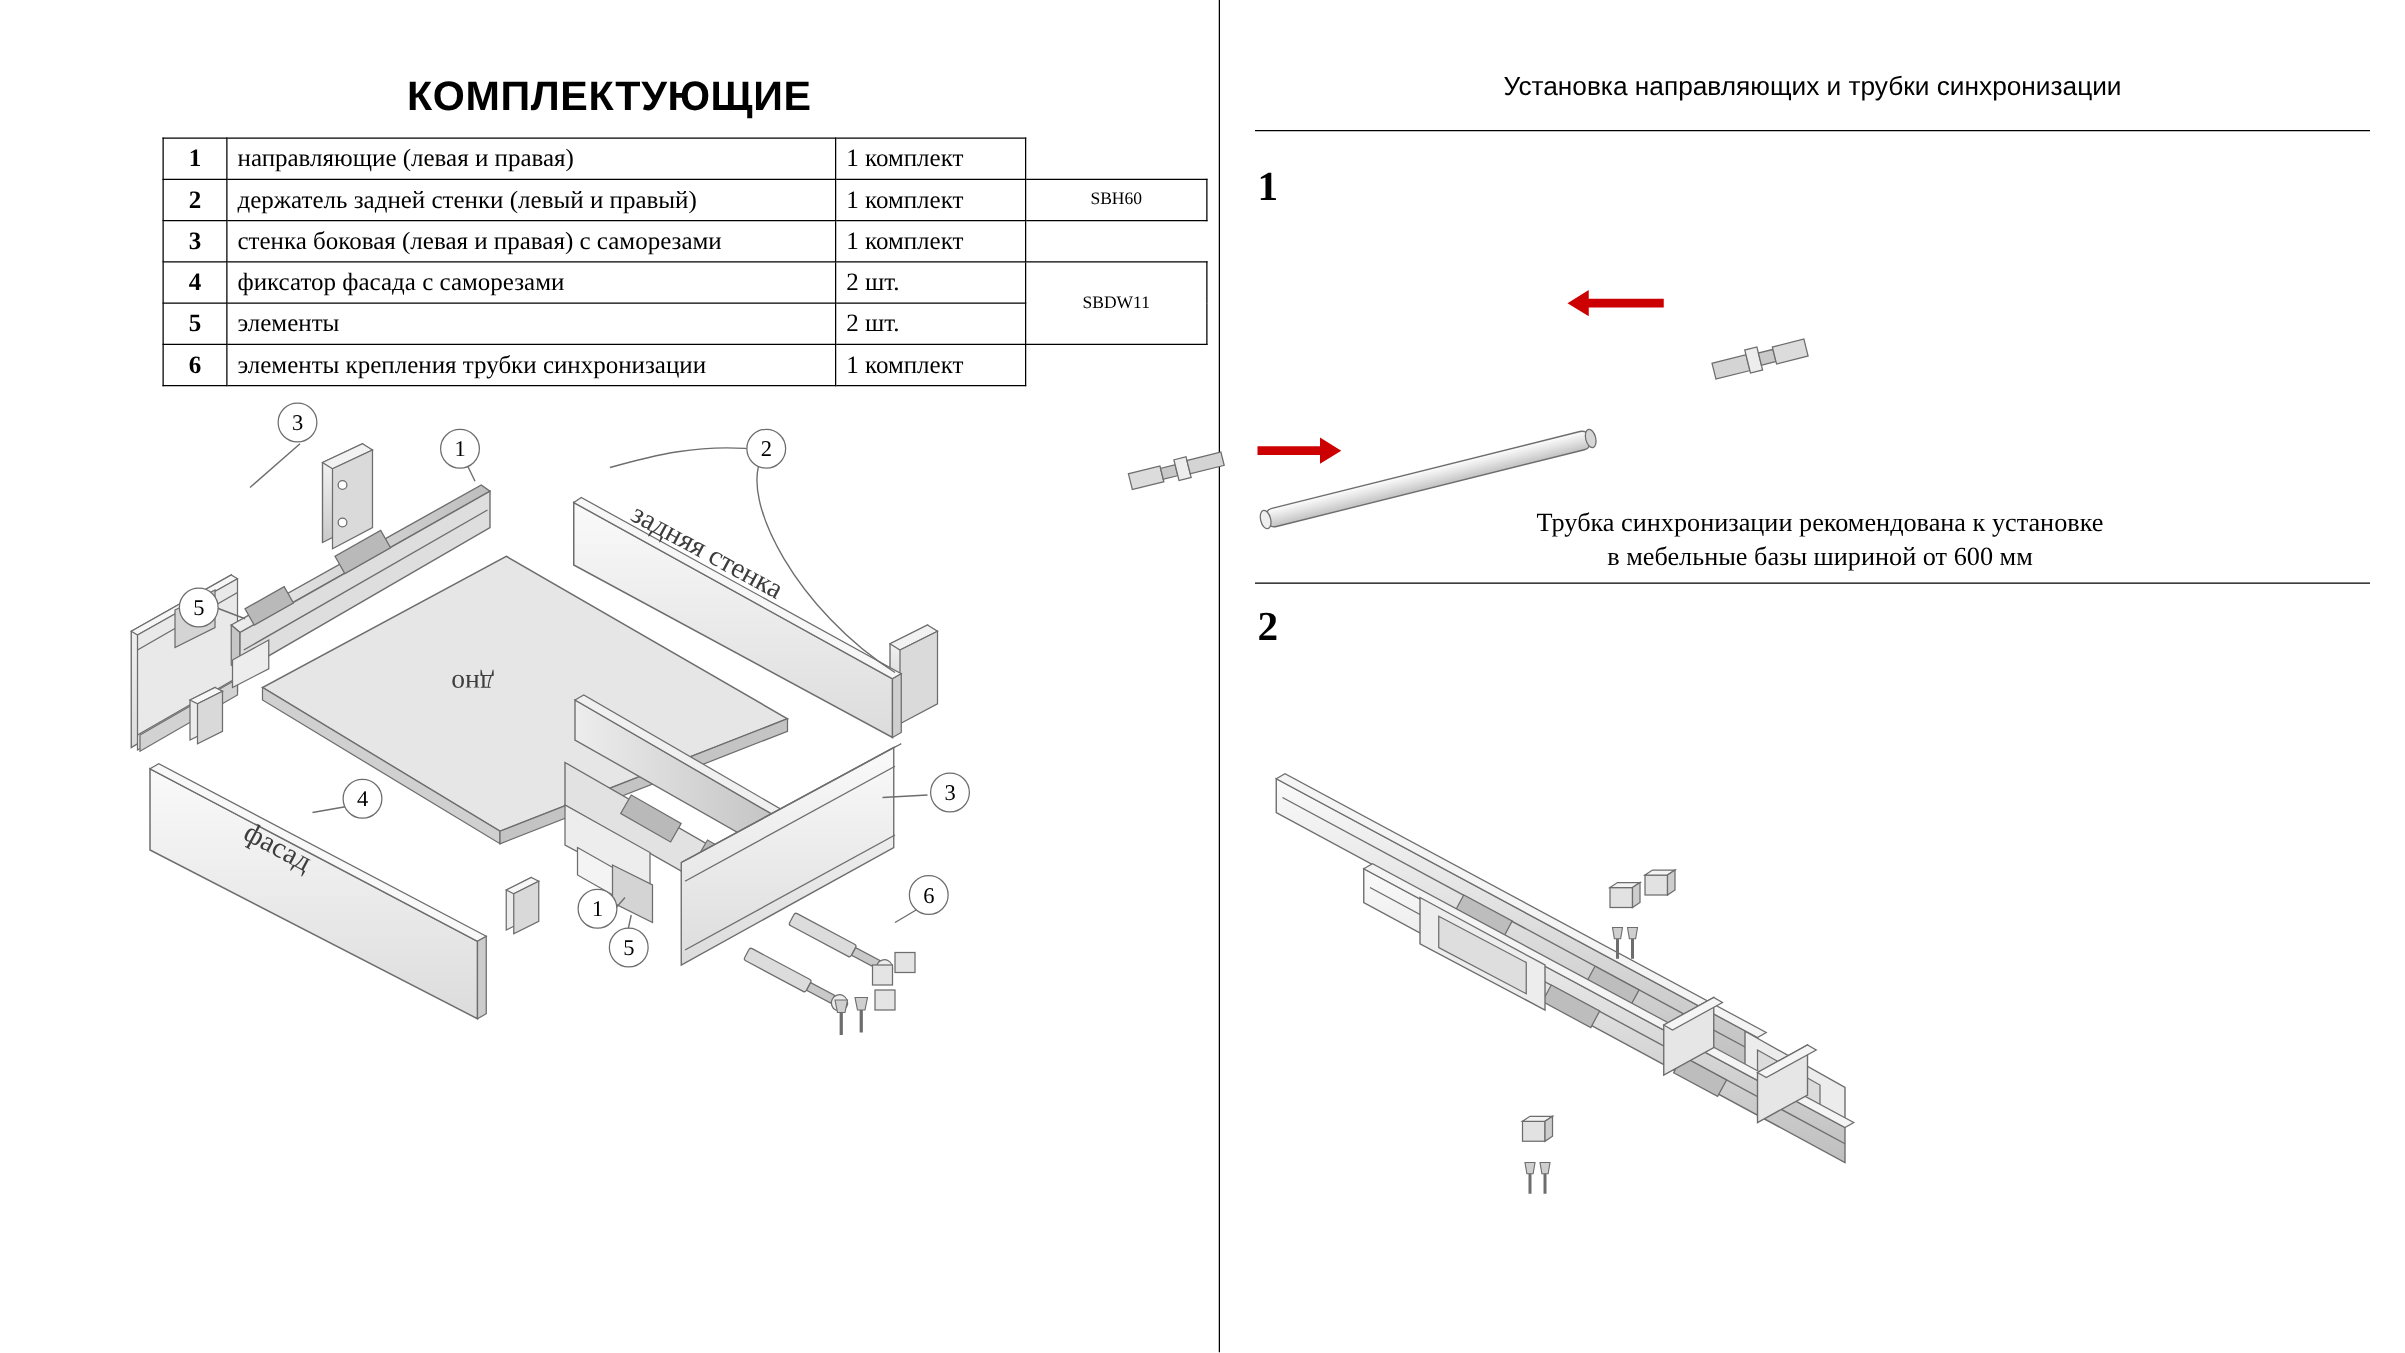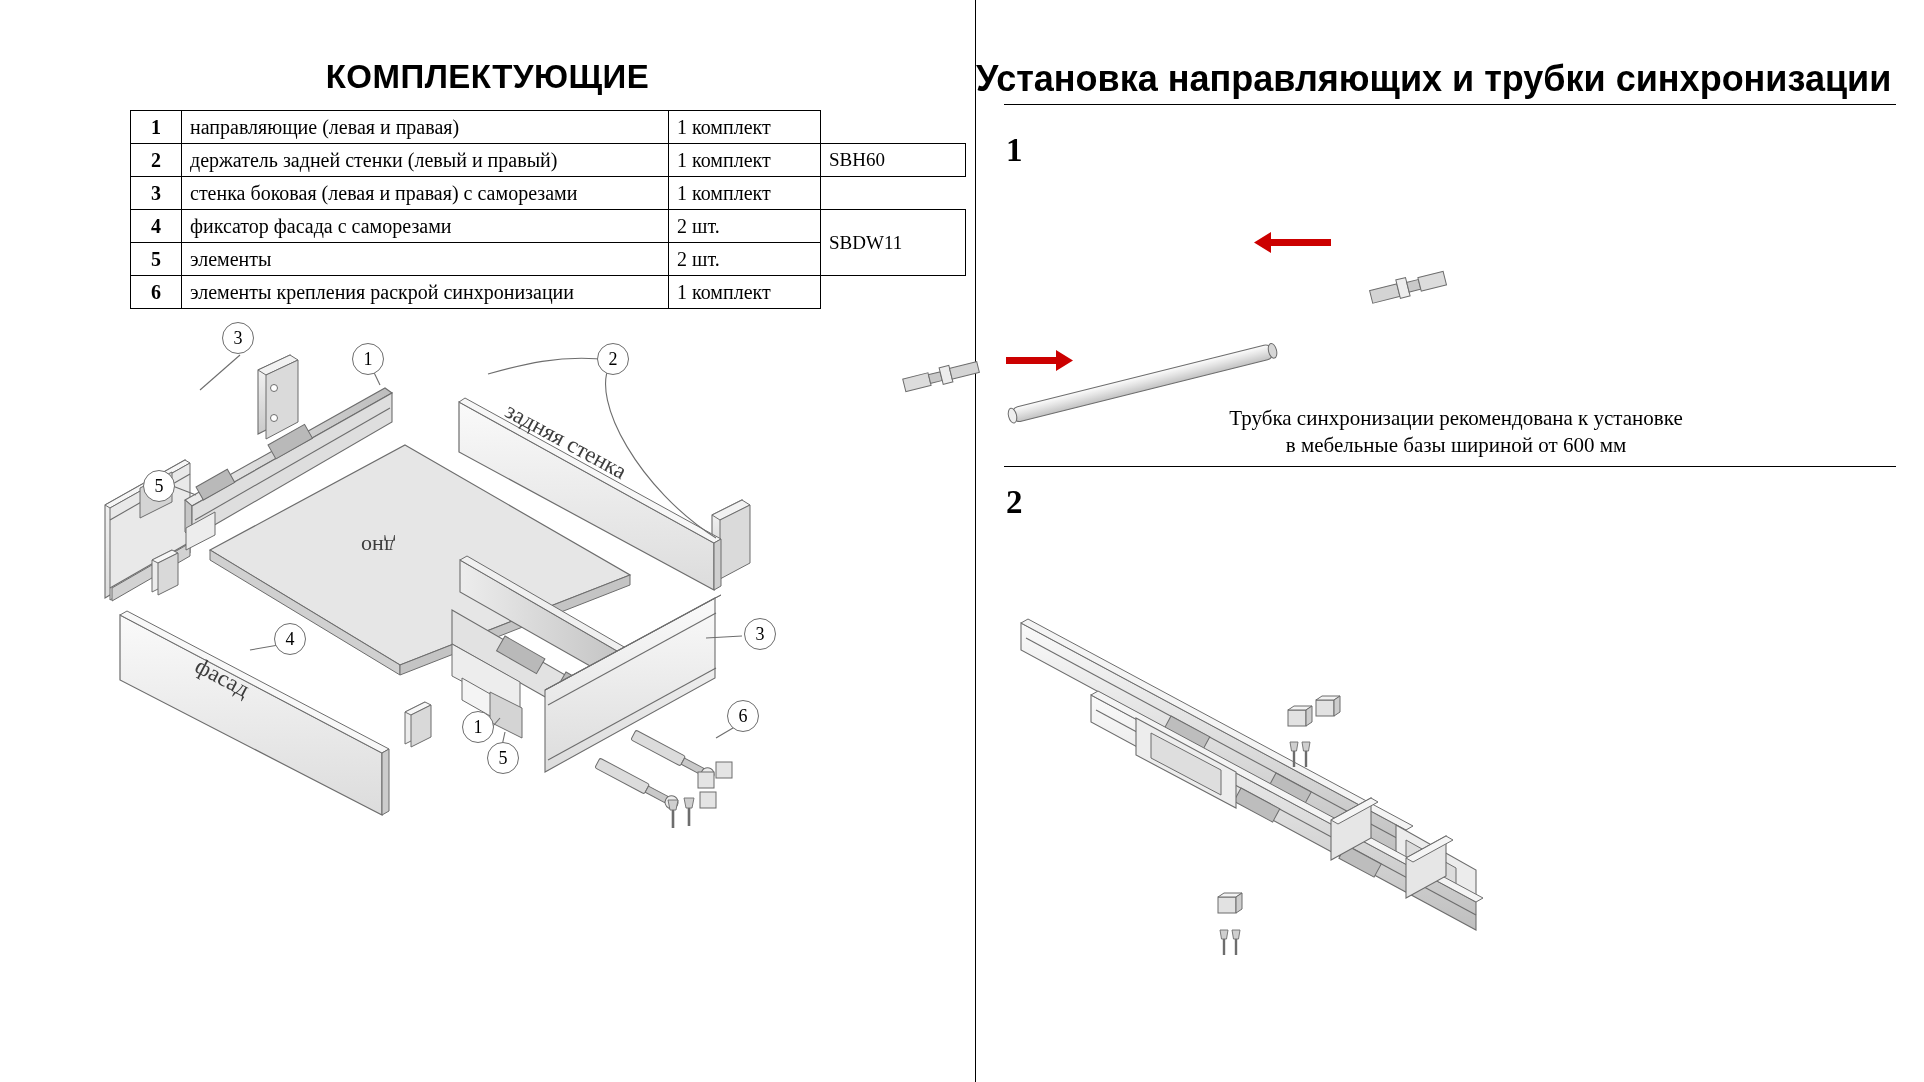--- a/index.html
+++ b/index.html
@@ -62,38 +62,38 @@
     font-family: "Liberation Serif", serif;
   }
   td.num {
     width: 34px;
     text-align: center;
     font-weight: bold;
     font-size: 20px;
   }
   td.desc { width: 470px; margin-top: 29px; }
   td.qty  { width: 135px; }
-  td.code { width: 128px; font-size: 19px; margin-top: 48px; }
+  td.code { width: 128px; text-align: center; font-size: 14px; margin-top: 48px; }
   td.nob  { border: none !important; }
   
   .right-col {
     position: absolute;
     left: 976px;
     top: 0;
     width: 948px;
     height: 1082px;
   }
   .title-right {
     position: absolute;
     left: 0;
     top: 58px;
     width: 948px;
-    text-align: left;
-    font-size: 36px;
-    font-weight: bold;
+    text-align: center;
+    font-size: 21px;
+    font-weight: normal;
     font-family: "Liberation Sans", sans-serif;
   }
   .hr {
     position: absolute;
     background: #000;
     height: 1px;
   }
   .step-num {
     position: absolute;
     font-size: 33px;
@@ -177,21 +177,21 @@
         <td class="qty">2 шт.</td>
         <td class="code" rowspan="2">SBDW11</td>
       </tr>
       <tr>
         <td class="num">5</td>
         <td class="desc">элементы</td>
         <td class="qty">2 шт.</td>
       </tr>
       <tr>
         <td class="num">6</td>
-        <td class="desc">элементы крепления раскрой синхронизации</td>
+        <td class="desc">элементы крепления трубки синхронизации</td>
         <td class="qty">1 комплект</td>
         <td class="nob"></td>
       </tr>
     </tbody>
       </table>
 
     <svg width="975" height="720" style="position:absolute;left:0;top:360px">
       <defs>
         <linearGradient id="gm1" x1="0" y1="0" x2="0" y2="1">
           <stop offset="0" stop-color="#fbfbfb"></stop>

